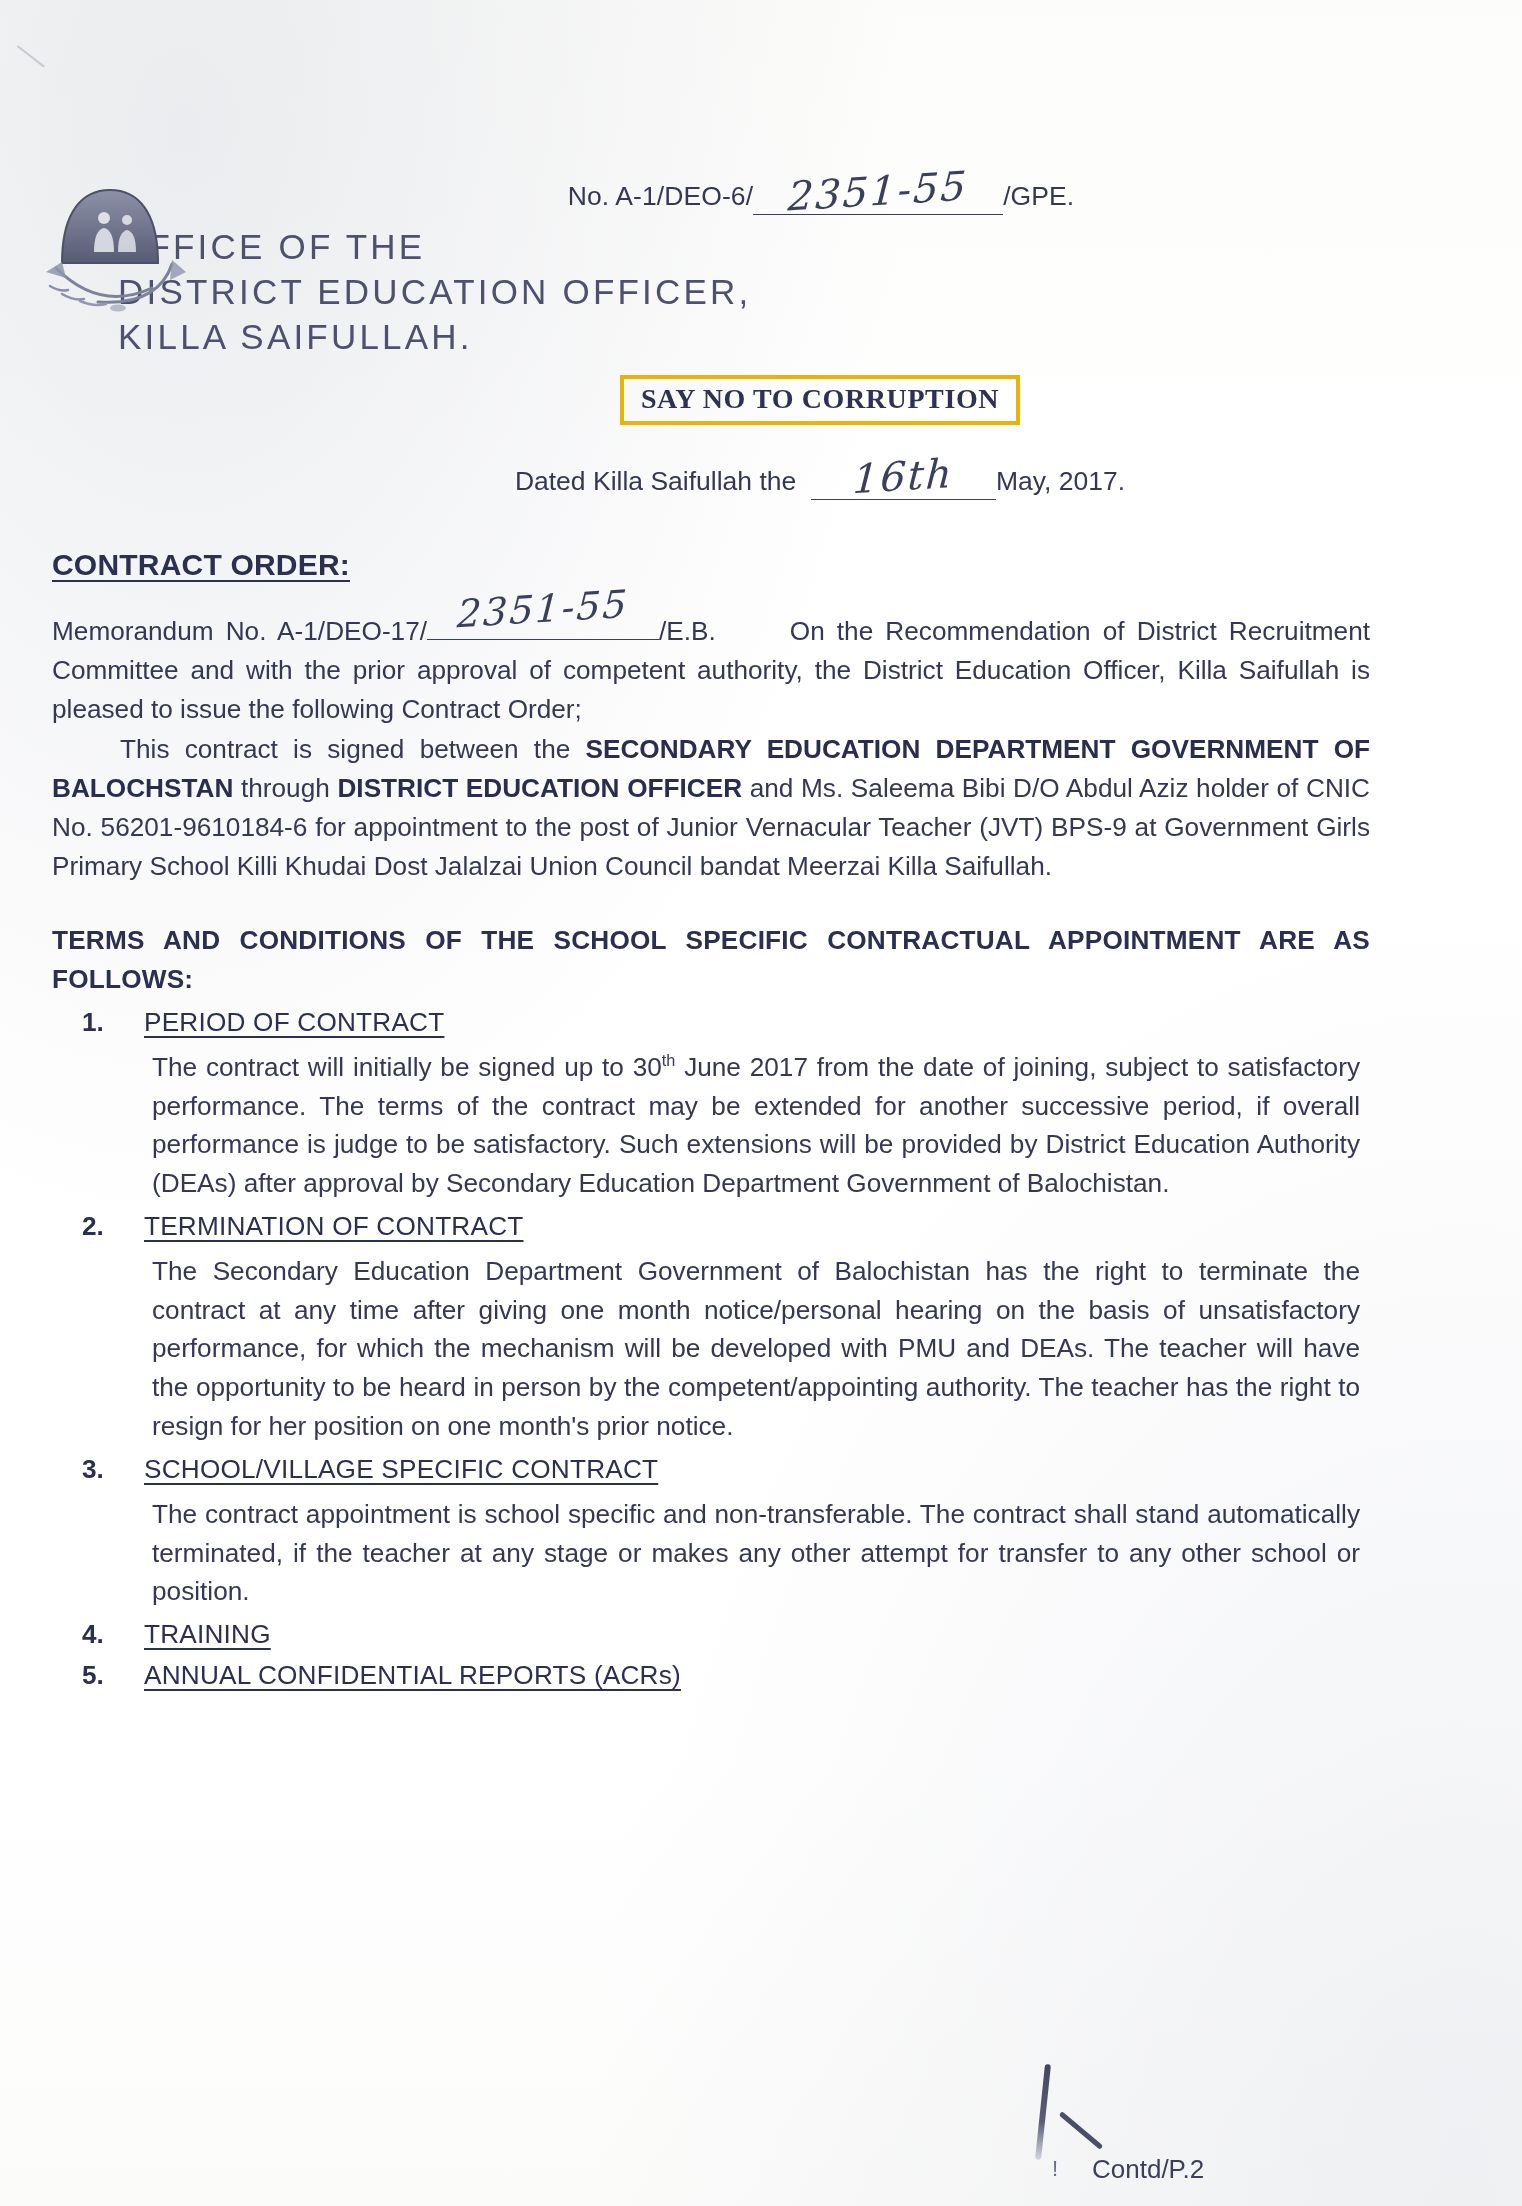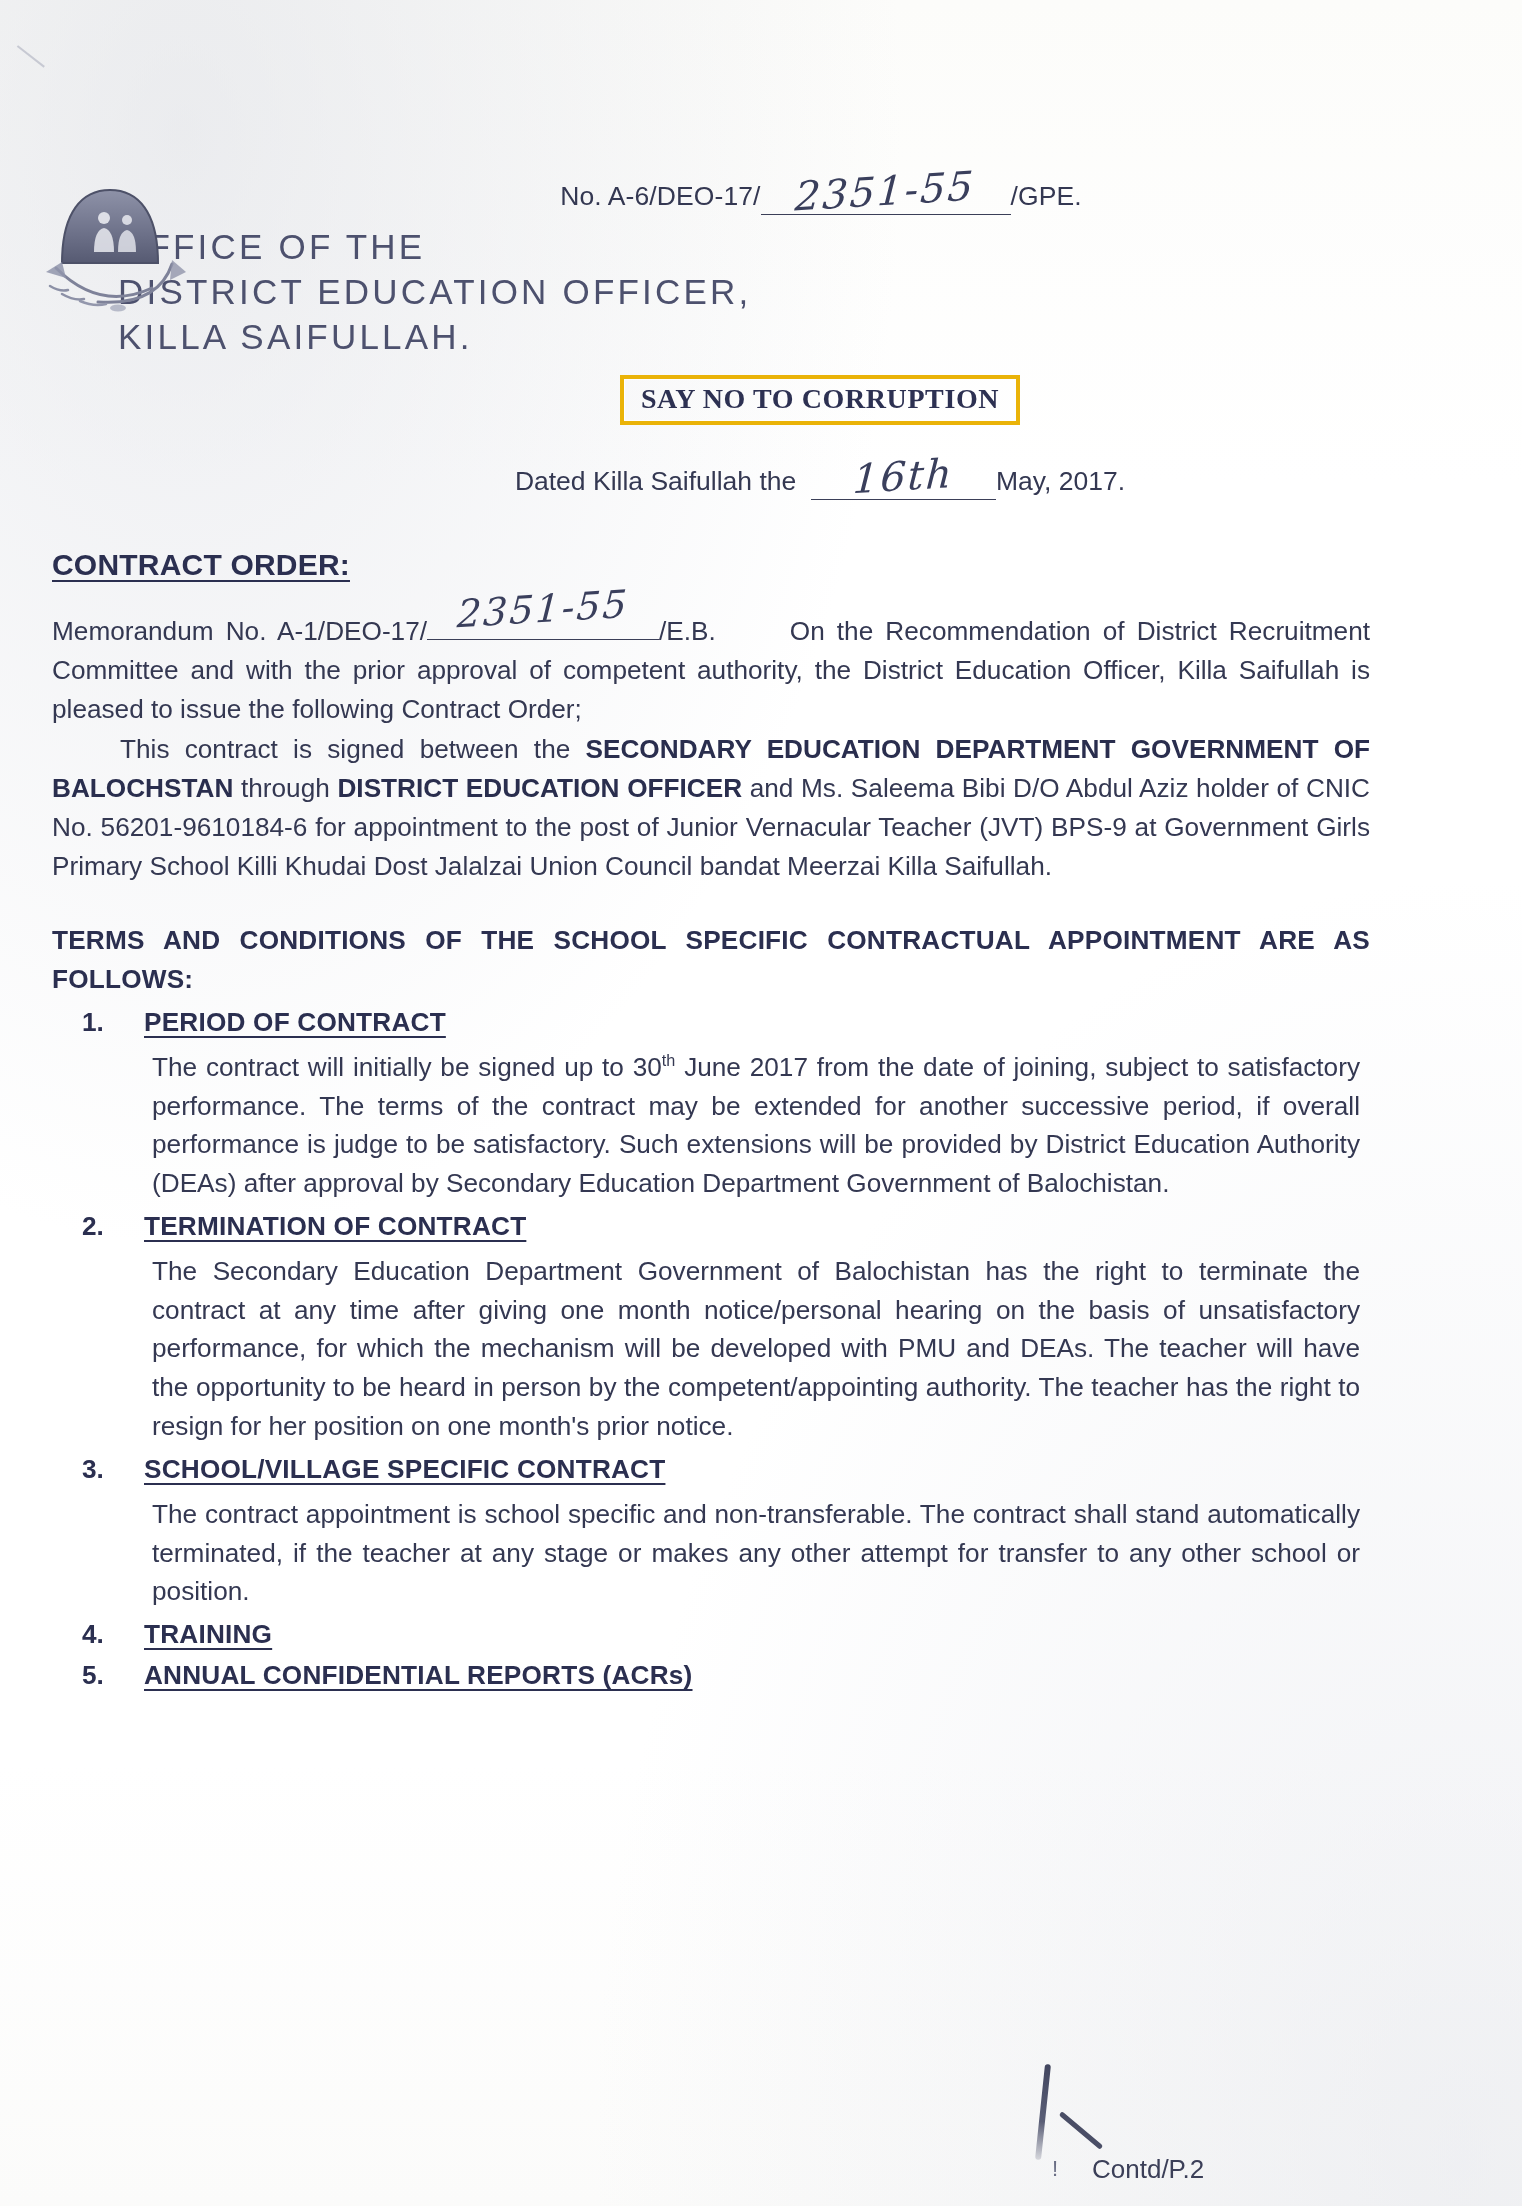--- a/index.html
+++ b/index.html
@@ -195,21 +195,21 @@
     content: counter(term) ".";
     position: absolute;
     left: 30px;
     top: 0;
     font-size: 26.2px;
     font-weight: 700;
     color: #2b2f50;
   }
   .term-title {
     font-size: 26.2px;
-    font-weight: 700;
+    font-weight: 400;
     color: #2b2f50;
     text-decoration: underline;
     text-underline-offset: 5px;
     text-decoration-thickness: 2.2px;
     letter-spacing: .2px;
     display: inline-block;
     margin-bottom: 2px;
   }
   .term-body {
     font-size: 26.2px;
@@ -296,21 +296,21 @@
       <path d="M150 92 l14 12 l-16 8 z" fill="#9195ab" opacity="0.8"></path>
       <path d="M28 118 q10 6 18 4" fill="none" stroke="#8c90a6" stroke-width="2.5" stroke-linecap="round"></path>
       <path d="M40 126 q12 7 22 5" fill="none" stroke="#8c90a6" stroke-width="2.5" stroke-linecap="round"></path>
       <path d="M58 133 q14 6 26 3" fill="none" stroke="#9397ac" stroke-width="2.5" stroke-linecap="round"></path>
       <ellipse cx="96" cy="140" rx="8" ry="3.5" fill="#a0a4b8" opacity="0.7"></ellipse>
     </svg>
   </div>
 
   <div class="header-block content" style="top:168px;">
     <div class="file-no-line">
-      <span>No. A-6/DEO-17/</span><span class="rule-ul" style="width:250px;"><span class="handwrite" style="font-size:40px;">2351-55</span></span><span>/GPE.</span>
+      <span>No. A-1/DEO-6/</span><span class="rule-ul" style="width:250px;"><span class="handwrite" style="font-size:40px;">2351-55</span></span><span>/GPE.</span>
     </div>
 
     <div class="office-title" style="margin-top:10px;">
       <div class="l1">OFFICE OF THE</div>
       <div class="l2">DISTRICT EDUCATION OFFICER,</div>
       <div class="l3">KILLA SAIFULLAH.</div>
     </div>
 
     <div class="corruption-wrap">
       <span class="corruption-box">SAY NO TO CORRUPTION</span>

